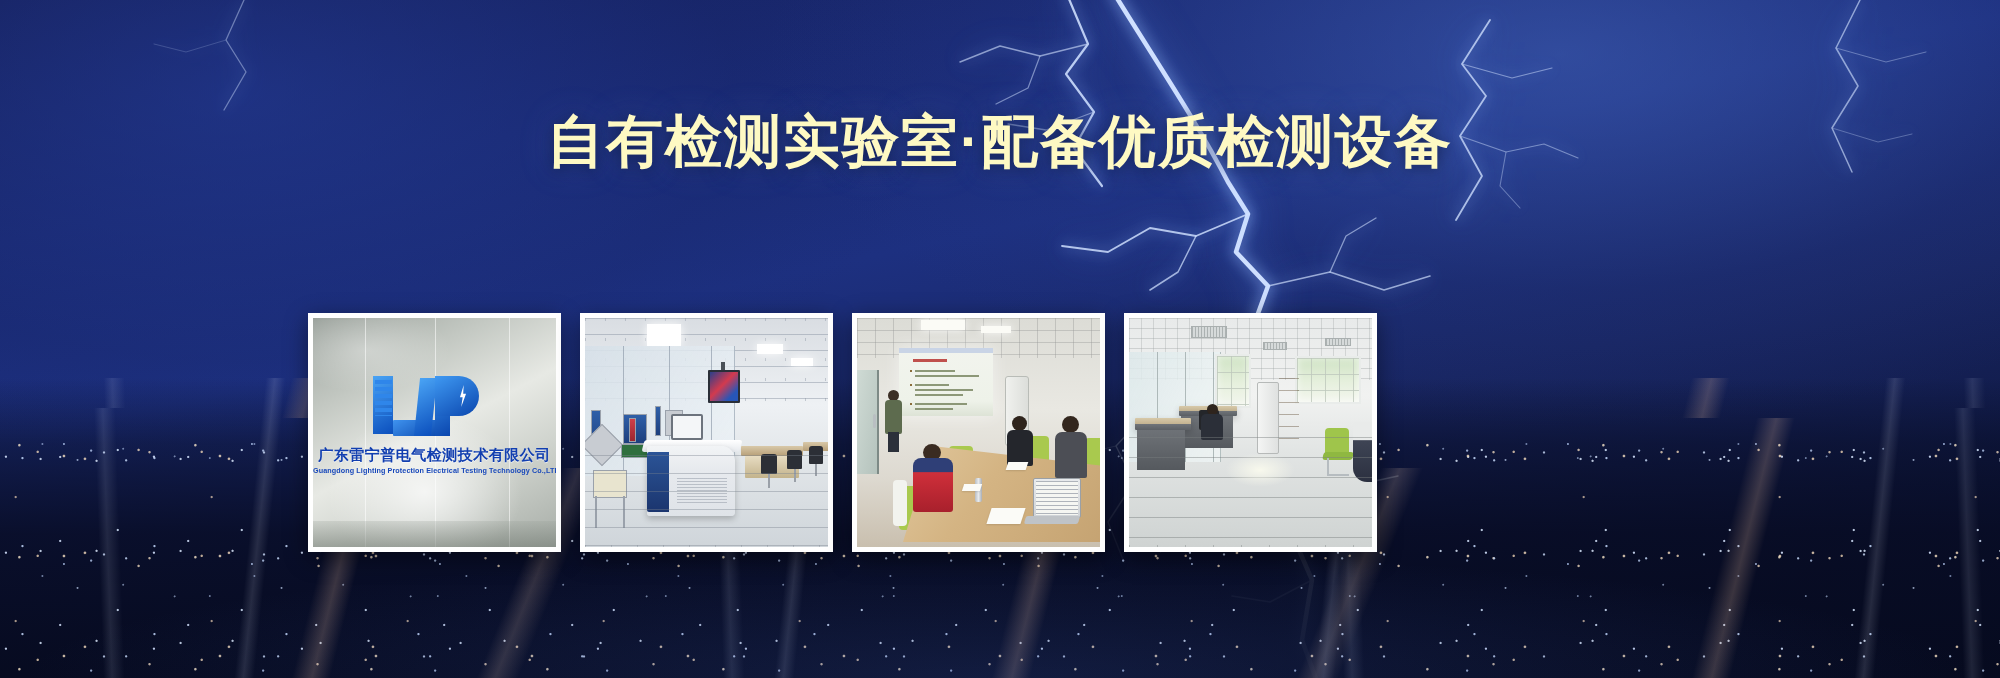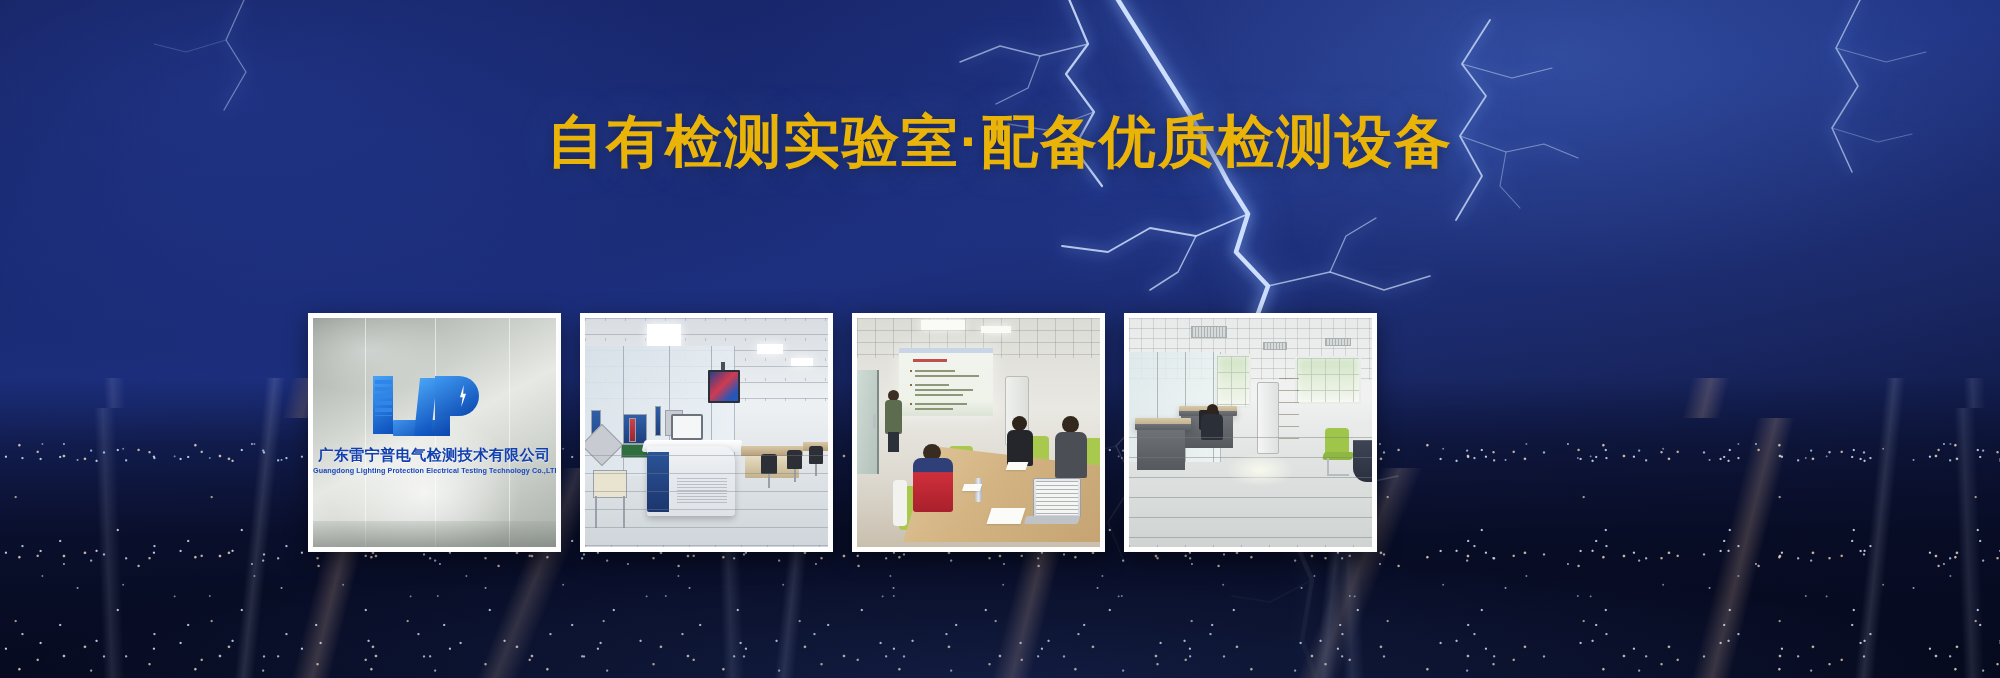--- a/index.html
+++ b/index.html
@@ -77,21 +77,21 @@
 
   
   .bolts { position:absolute; inset:0; }
   .bolts svg { position:absolute; inset:0; width:100%; height:100%; }
   .glowline { stroke:#cfe0ff; fill:none; stroke-linecap:round; stroke-linejoin:round;
               filter:drop-shadow(0 0 7px rgba(150,185,255,0.95)) drop-shadow(0 0 18px rgba(90,140,240,0.65)); }
 
   
   .head { position:absolute; left:0; right:0; top:108px; text-align:center; z-index:6; }
   .title {
-    font-size:57px; font-weight:bold; color:#eab308; letter-spacing:2px; line-height:1.18;
+    font-size:57px; font-weight:bold; color:#fef9c3; letter-spacing:2px; line-height:1.18;
     text-shadow:0 2px 16px rgba(10,20,60,0.75), 0 0 34px rgba(120,160,255,0.3);
   }
   .sub-wrap { margin-top:16px; display:flex; align-items:center; justify-content:center; gap:22px; }
   .sub-rule { width:46px; height:1px; background:rgba(214,226,252,0.88); display:block; }
   .subtitle { font-size:23px; color:#e3eafb; letter-spacing:1.6px; white-space:nowrap;
               text-shadow:0 1px 8px rgba(10,20,60,0.7); }
 
   
   .gallery { position:absolute; left:308px; top:313px; display:flex; gap:19px; z-index:5; }
   .frame { background:#ffffff; padding:5px; box-shadow:0 6px 22px rgba(0,0,0,0.45); }

